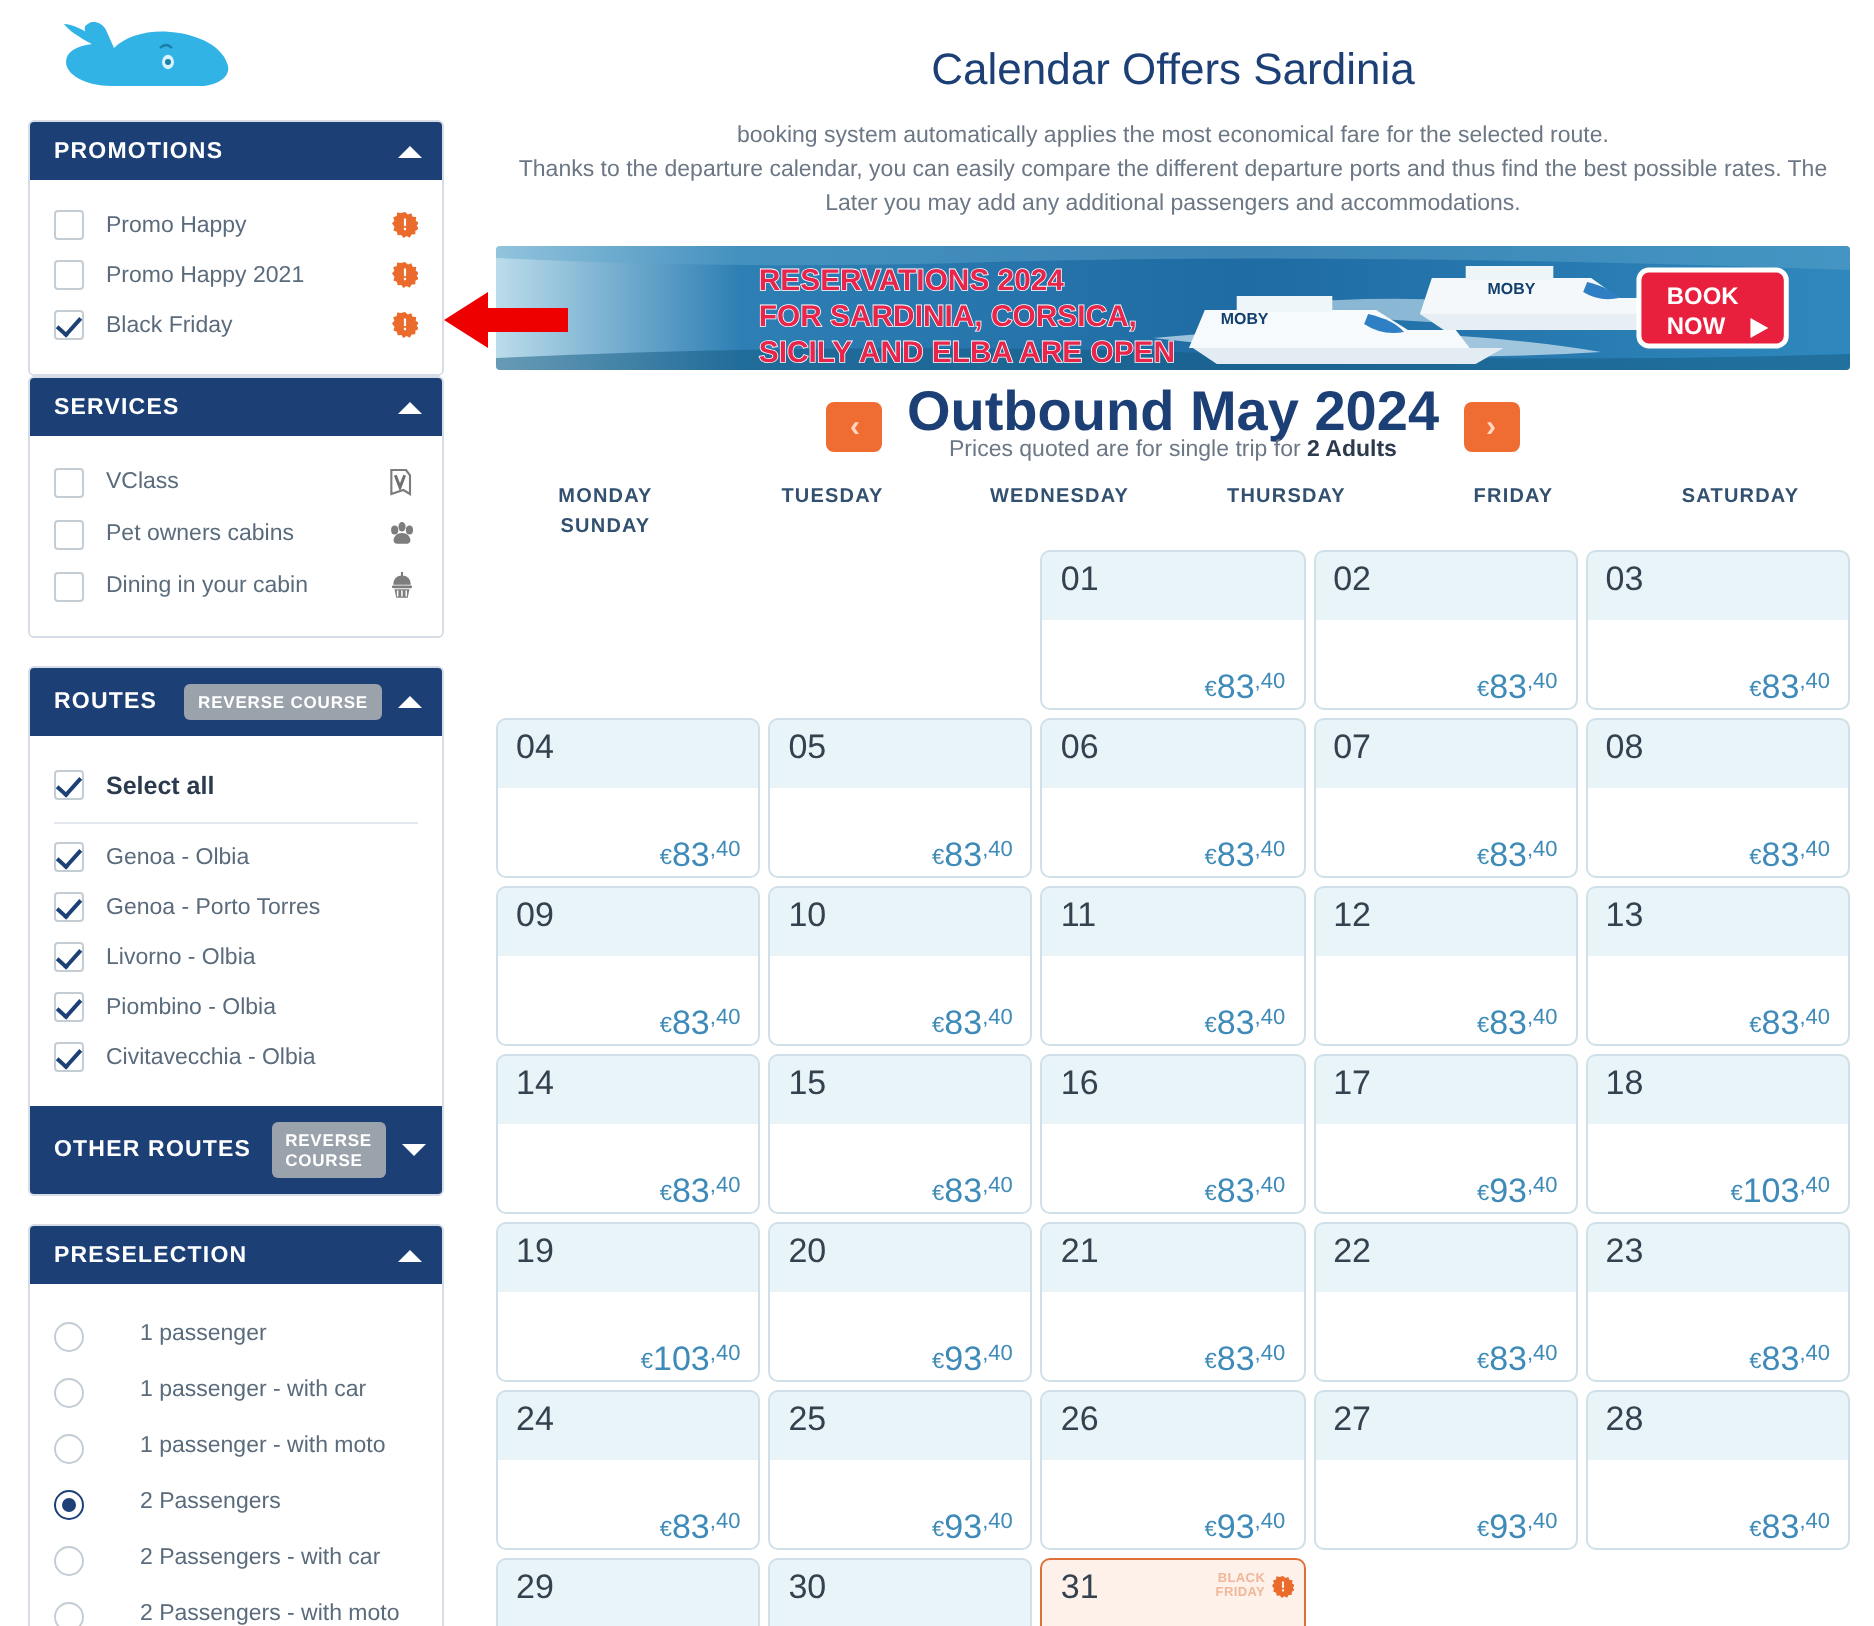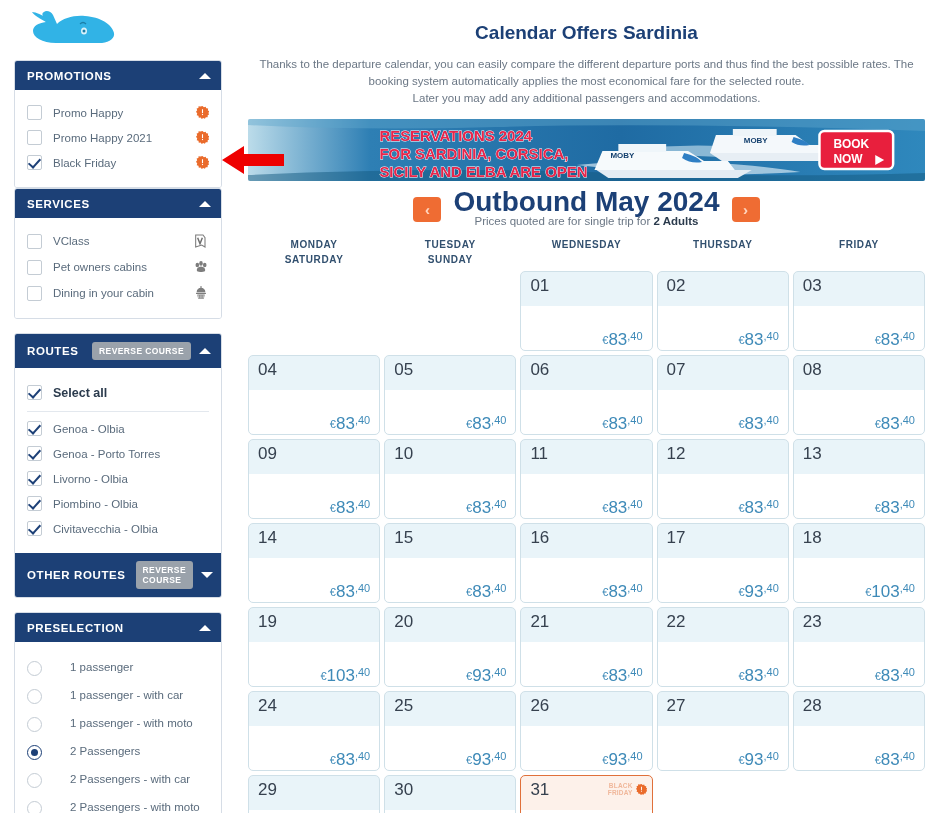--- a/index.html
+++ b/index.html
@@ -118,22 +118,22 @@
 
   
   .main {
     position: absolute; left: 236px; top: 0;
     width: 701px; height: 813px;
     padding: 0 8px;
   }
   .page-title {
     text-align: center;
     color: #1c4076;
-    font-size: 19px;
-    font-weight: bold;
+    font-size: 22px;
+    font-weight: normal;
     margin: 22px 0 12px 0;
   }
   .subtitle {
     text-align:center; color:#6b7785; font-size:11.5px; margin-top:14px;
   }
   .blurb {
     text-align:center; color:#6b7785; font-size:11.5px;
     line-height:17px; margin-top:11px; padding: 0 4px;
   }
   .tabs { display:flex; justify-content:center; gap:8px; margin-top:14px; }
@@ -163,21 +163,21 @@
     width: 28px; height: 25px;
     background:#ef6c33; border-radius:4px;
     color:#ffd6c0; font-size:15px; font-weight:bold;
     display:flex; align-items:center; justify-content:center;
   }
   .cal-title-wrap { text-align:center; }
   .cal-title { color:#1c4076; font-size:28px; font-weight:bold; line-height:22px; }
   .cal-sub { color:#6b7785; font-size:11.5px; margin-top:2px; }
   .cal-sub b { color:#2b3b4d; }
 
-  .dow-row { display:grid; grid-template-columns: repeat(5, 1fr); gap:4px; margin-top:12px; padding: 0 4px; }
+  .dow-row { display:grid; grid-template-columns: repeat(6, 1fr); gap:4px; margin-top:12px; padding: 0 4px; }
   .dow {
     text-align:center; color:#32506f; font-size:10px; font-weight:bold; letter-spacing:.6px;
   }
   .cal-grid { display:grid; grid-template-columns: repeat(5, 1fr); gap:4px; margin-top:6px; padding: 0 4px;}
   .cell {
     height: 80px;
     border: 1px solid #cfe0e8;
     border-radius: 5px;
     background: linear-gradient(#e9f4f9 0, #e9f4f9 34px, #ffffff 34px, #ffffff 100%);
     position: relative;
@@ -403,22 +403,22 @@
 
       </div>
     </div>
   </div>
 
   <div class="main">
 
     <div class="page-title">Calendar Offers Sardinia</div>
 
     <div class="blurb">
+      <div>booking system automatically applies the most economical fare for the selected route.</div>
       <div>Thanks to the departure calendar, you can easily compare the different departure ports and thus find the best possible rates. The</div>
-      <div>booking system automatically applies the most economical fare for the selected route.</div>
       <div>Later you may add any additional passengers and accommodations.</div>
     </div>
 
 
     <div class="banner">
       <svg width="100%" height="62" viewBox="0 0 680 62" preserveAspectRatio="none">
         <defs>
           <linearGradient id="sea" x1="0" y1="0" x2="1" y2="0">
             <stop offset="0" stop-color="#bcdcea"></stop>
               <stop offset="0.18" stop-color="#2e7fb4"></stop>

